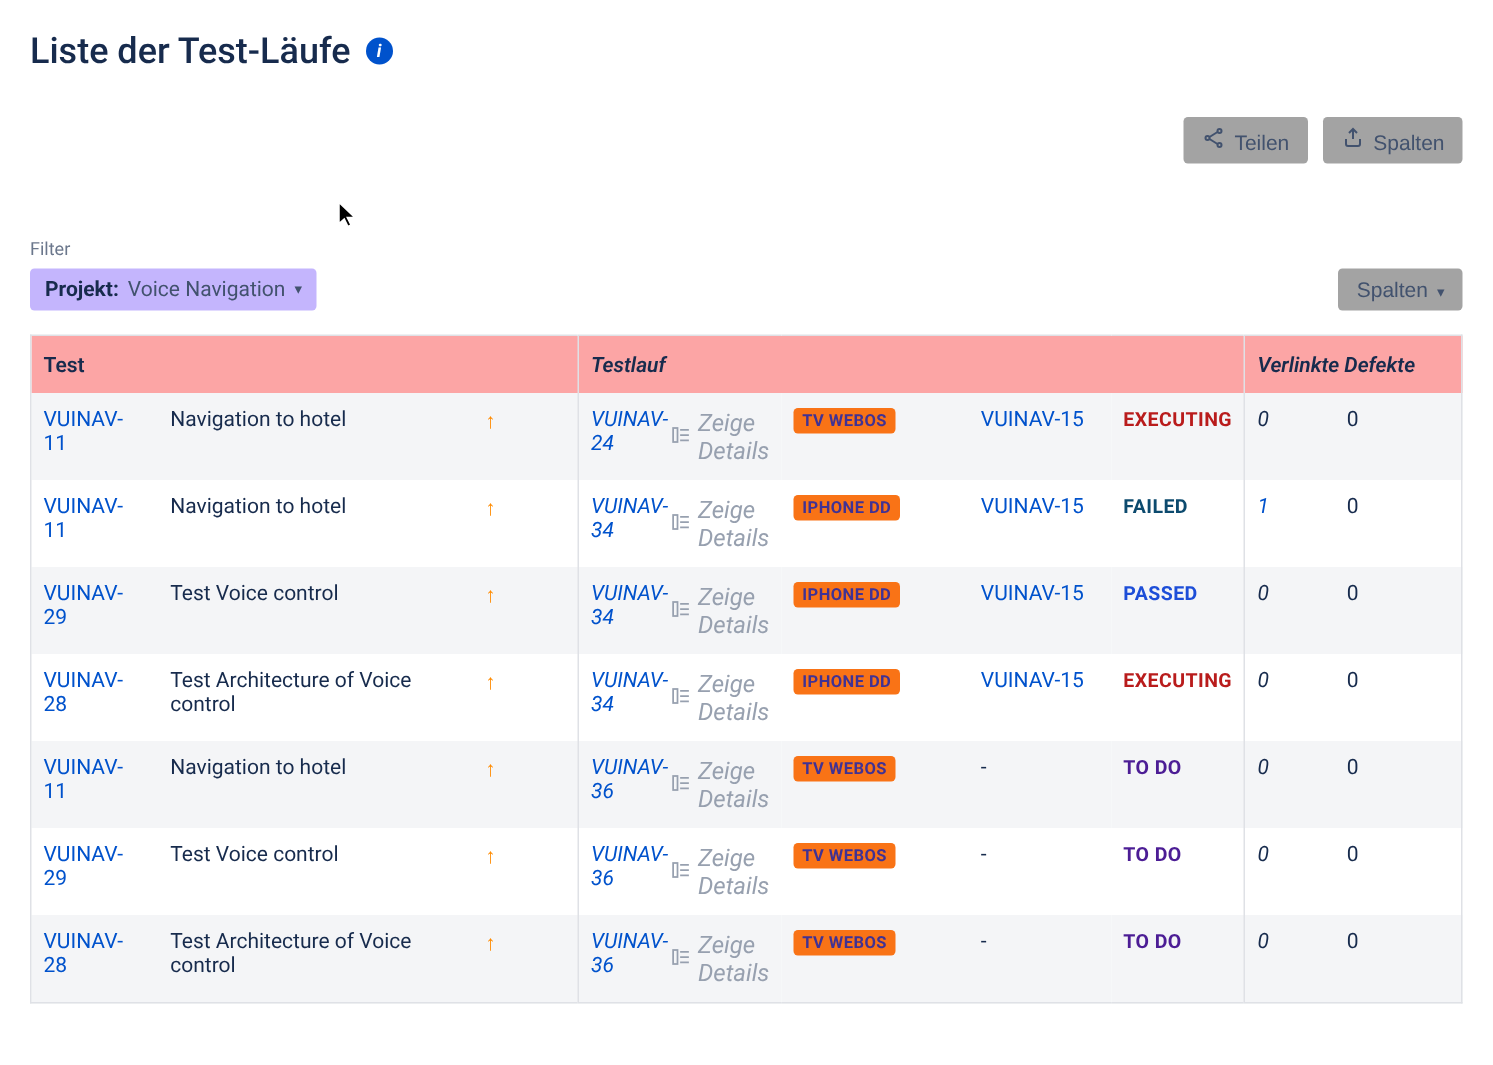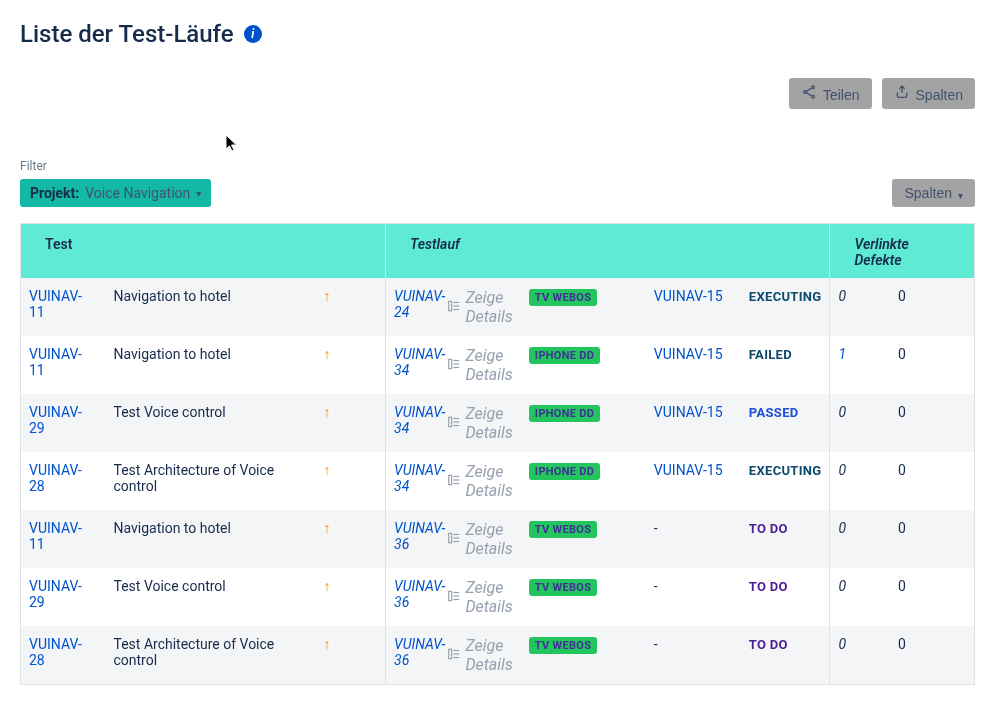--- a/index.html
+++ b/index.html
@@ -24,49 +24,49 @@
     display: inline-flex; align-items: flex-end; gap: 6px;
     background: #a3a3a3; border: none; border-radius: 3px;
     padding: 6px 12px; font-size: 14px; color: #42526E; cursor: pointer;
   }
   .btn svg { width: 16px; height: 16px; }
   .filter-row { display: flex; justify-content: space-between; align-items: flex-end; margin-bottom: 16px; }
   .filter-group {}
   .filter-label { font-size: 12px; color: #6B778C; margin-bottom: 6px; display: inline-block; padding-left: 0; margin-top: 32px; }
   .filter-chip {
     display: inline-flex; align-items: center; gap: 6px;
-    background: #14b8a6; border-radius: 3px;
+    background: #c4b5fd; border-radius: 3px;
     padding: 6px 10px; font-size: 14px; color: #42526E; cursor: pointer;
   }
   .filter-chip b { color: #172B4D; }
   .chev { font-size: 10px; color: #42526E; }
   table { width: 100%; border-collapse: collapse; border: 1px solid #DFE1E6; }
   thead th {
-    background: #5eead4; text-align: left; font-weight: 600; font-size: 14px;
-    color: #172B4D; padding: 12px 24px; border-bottom: 1px solid #DFE1E6; vertical-align: top;
+    background: #fca5a5; text-align: left; font-weight: 600; font-size: 14px;
+    color: #172B4D; padding: 12px 8px; border-bottom: 1px solid #DFE1E6; vertical-align: top;
   }
   thead tr.group th { border-bottom: none; padding-bottom: 10px; }
   thead tr.sub th { padding-top: 0; font-size: 14px; }
   .col-sep { border-left: 1px solid #DFE1E6; font-style: italic; }
   tbody td {
     padding: 10px 8px; vertical-align: top; border-bottom: 0;
   }
   tbody tr.alt td { background: #F4F5F7; }
   .link { color: #0052CC; cursor: pointer; }
   .exec-cell { display: flex; flex-direction: row; gap: 2px; }
   .details-link { display: inline-flex; align-items: center; gap: 4px; color: #97A0AF; font-size: 16px; cursor: pointer; }
   .details-link svg { width: 14px; height: 14px; }
   .env-chip {
-    display: inline-block; background: #22c55e; color: #403294;
+    display: inline-block; background: #f97316; color: #403294;
     font-size: 11px; font-weight: 700; padding: 2px 6px; border-radius: 3px;
     letter-spacing: .3px;
   }
   .prio-up { color: #FF8B00; font-weight: bold; }
   .status { font-weight: 700; font-size: 13px; letter-spacing: .3px; }
-  .s-EXECUTING { color: #0c4a6e; }
+  .s-EXECUTING { color: #b91c1c; }
   .s-FAILED { color: #0c4a6e; }
   .s-PASSED { color: #1d4ed8; }
   .s-TODO { color: #4c1d95; }
   .cursor-arrow {
     position: absolute; left: 205px; top: 114px; pointer-events: none;
     width: 14px; height: 18px;
   }
   .wrapper { position: relative; }
 </style>
 </head>

